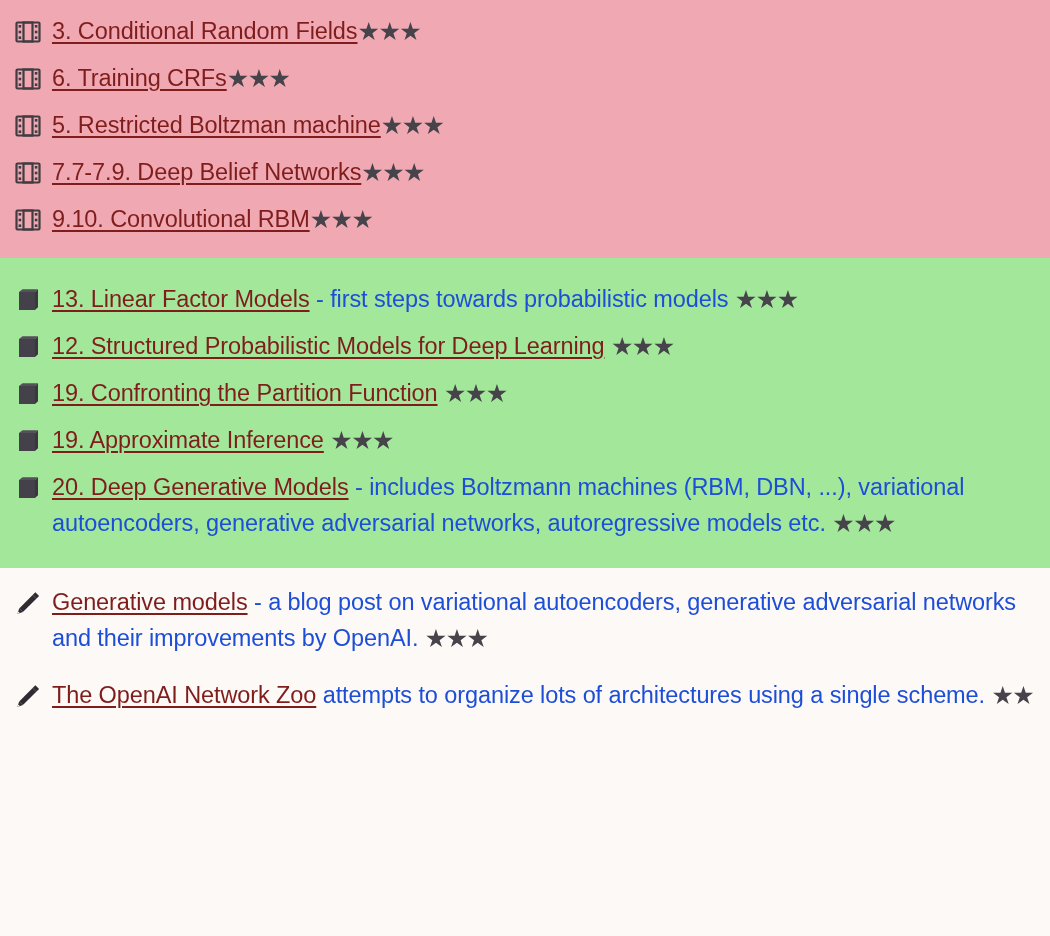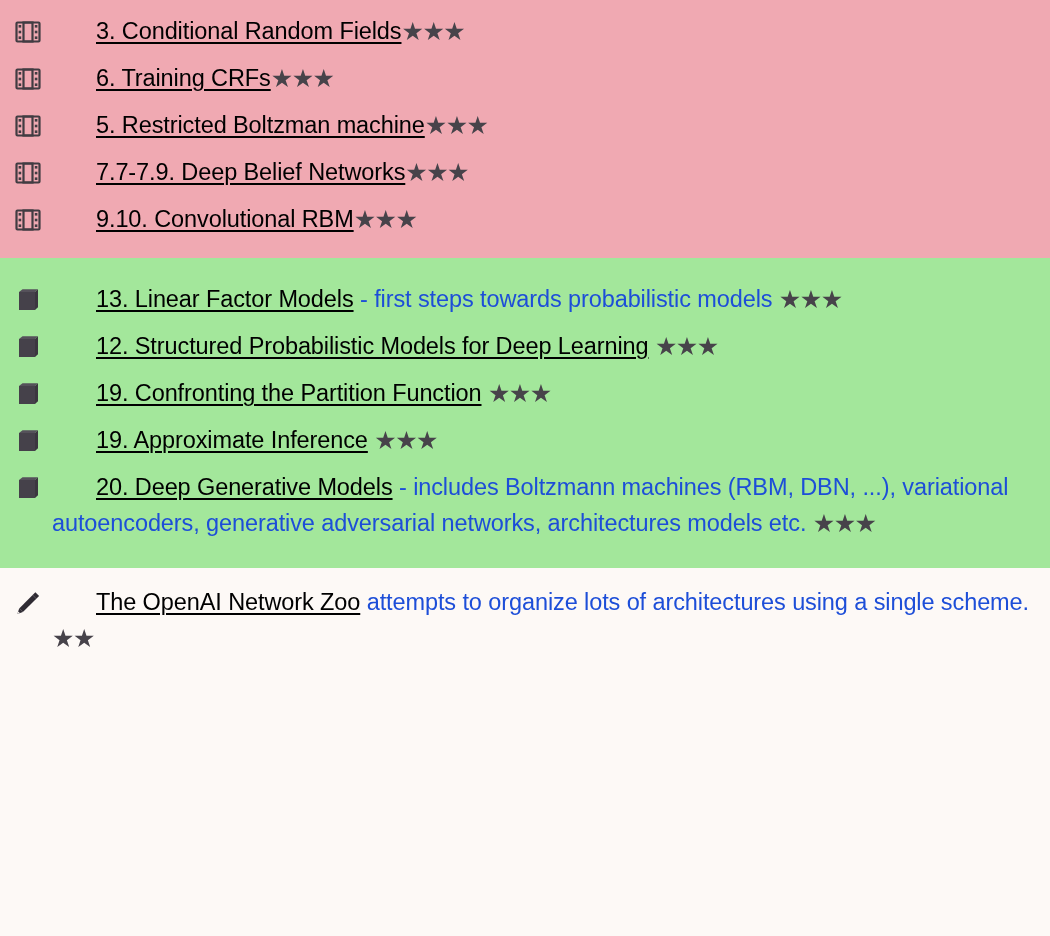--- a/index.html
+++ b/index.html
@@ -44,25 +44,24 @@
     position: absolute;
     left: 0;
     top: 5px;
     width: 28px;
     height: 28px;
     display: block;
   }
   .item-icon svg { display: block; }
 
   .link {
-    color: #000000;
+    color: #7f1d1d;
     text-decoration: underline;
     text-underline-offset: 3px;
     text-decoration-thickness: 1.5px;
-    margin-left: 44px;
   }
 
   .stars {
     font-size: 25px;
     letter-spacing: -1.5px;
     color: #47434a;
     white-space: nowrap;
     vertical-align: -1px;
   }
 
@@ -162,23 +161,31 @@
             <path d="M5 6 L8.5 3.2 L24 3.2 L21 6 Z" fill="#55515a"></path>
             <path d="M21 6 L24 3.2 L24 21.2 L21 24 Z" fill="#3b373f"></path>
           </svg>
         </span><a class="link" href="#">19. Approximate Inference</a><span class="desc"> </span><span class="stars">★★★</span></div>
       <div class="item"><span class="item-icon">
           <svg viewBox="0 0 28 28" width="28" height="28" aria-hidden="true">
             <path d="M5 6 L21 6 L21 24 L5 24 Z" fill="#45414a"></path>
             <path d="M5 6 L8.5 3.2 L24 3.2 L21 6 Z" fill="#55515a"></path>
             <path d="M21 6 L24 3.2 L24 21.2 L21 24 Z" fill="#3b373f"></path>
           </svg>
-        </span><a class="link" href="#">20. Deep Generative Models</a><span class="desc"> - includes Boltzmann machines (RBM, DBN, ...), variational autoencoders, generative adversarial networks, architectures models etc. </span><span class="stars">★★★</span></div>
+        </span><a class="link" href="#">20. Deep Generative Models</a><span class="desc"> - includes Boltzmann machines (RBM, DBN, ...), variational autoencoders, generative adversarial networks, autoregressive models etc. </span><span class="stars">★★★</span></div>
     </div>
     <div class="section cream">
+      <div class="item"><span class="item-icon">
+          <svg viewBox="0 0 28 28" width="28" height="28" aria-hidden="true">
+            <path d="M21.4 3.2 L25.1 6.9 L22.3 9.7 L18.6 6.0 Z" fill="#2f2b33"></path>
+            <path d="M18.6 6.0 L22.3 9.7 L8.9 23.1 L5.2 19.4 Z" fill="#2f2b33"></path>
+            <path d="M5.2 19.4 L8.9 23.1 L3.3 25.0 Z" fill="#2f2b33"></path>
+            <path d="M4.35 22.6 L5.75 24.0 L3.3 25.0 Z" fill="#faf7f4"></path>
+          </svg>
+        </span><a class="link" href="#">Generative models</a><span class="desc"> - a blog post on variational autoencoders, generative adversarial networks and their improvements by OpenAI. </span><span class="stars">★★★</span></div>
       <div class="item"><span class="item-icon">
           <svg viewBox="0 0 28 28" width="28" height="28" aria-hidden="true">
             <path d="M21.4 3.2 L25.1 6.9 L22.3 9.7 L18.6 6.0 Z" fill="#2f2b33"></path>
             <path d="M18.6 6.0 L22.3 9.7 L8.9 23.1 L5.2 19.4 Z" fill="#2f2b33"></path>
             <path d="M5.2 19.4 L8.9 23.1 L3.3 25.0 Z" fill="#2f2b33"></path>
             <path d="M4.35 22.6 L5.75 24.0 L3.3 25.0 Z" fill="#faf7f4"></path>
           </svg>
         </span><a class="link" href="#">The OpenAI Network Zoo</a><span class="desc"> attempts to organize lots of architectures using a single scheme. </span><span class="stars">★★</span></div>
     </div>
   </div>

